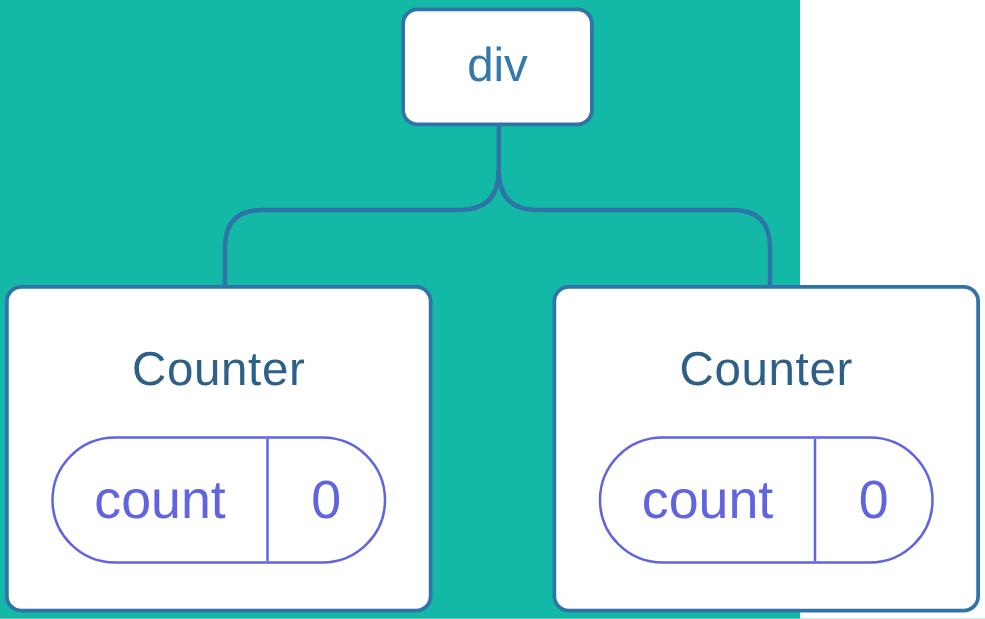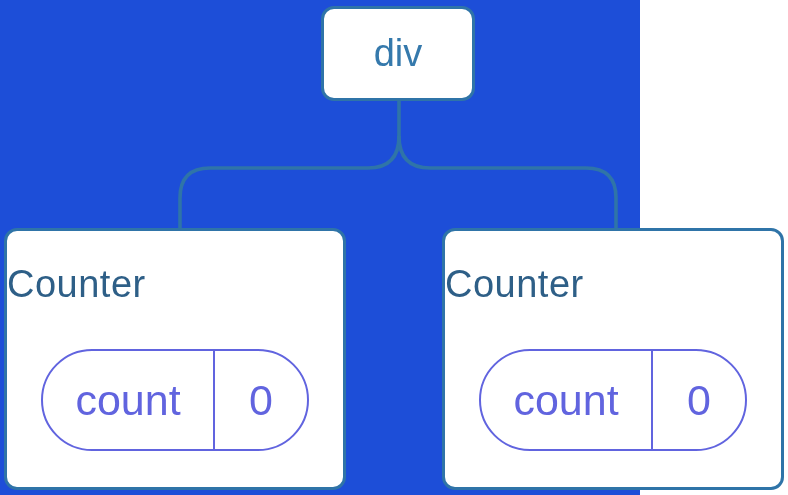--- a/index.html
+++ b/index.html
@@ -4,21 +4,21 @@
 <style>
   html, body { margin: 0; padding: 0; }
   body {
     width: 788px; height: 495px;
     font-family: "Liberation Sans", sans-serif;
     overflow: hidden;
   }
   .canvas {
     position: relative;
     width: 640px; height: 495px;
-    background: #1d4ed8;
+    background: #14b8a6;
     text-decoration: underline;
   }
   .connector {
     position: absolute;
     left: 0; top: 0;
     pointer-events: none;
   }
   .node {
     position: absolute;
     background: #FFFFFF;
@@ -34,21 +34,22 @@
     font-size: 38px;
     font-weight: 500;
   }
   .counter-node {
     top: 228px;
     width: 342px; height: 262px;
   }
   .counter-left  { left: 4px; }
   .counter-right { left: 442px; }
   .counter-title {
-    margin-top: 34px;
+    margin-top: 46px;
+    text-align: center;
     font-size: 38px;
     font-weight: 500;
     letter-spacing: 0.5px;
     color: #2E5F87;
     line-height: 38px;
   }
   .state-pill {
     position: absolute;
     left: 50%; top: 118px;
     transform: translateX(-50%);

